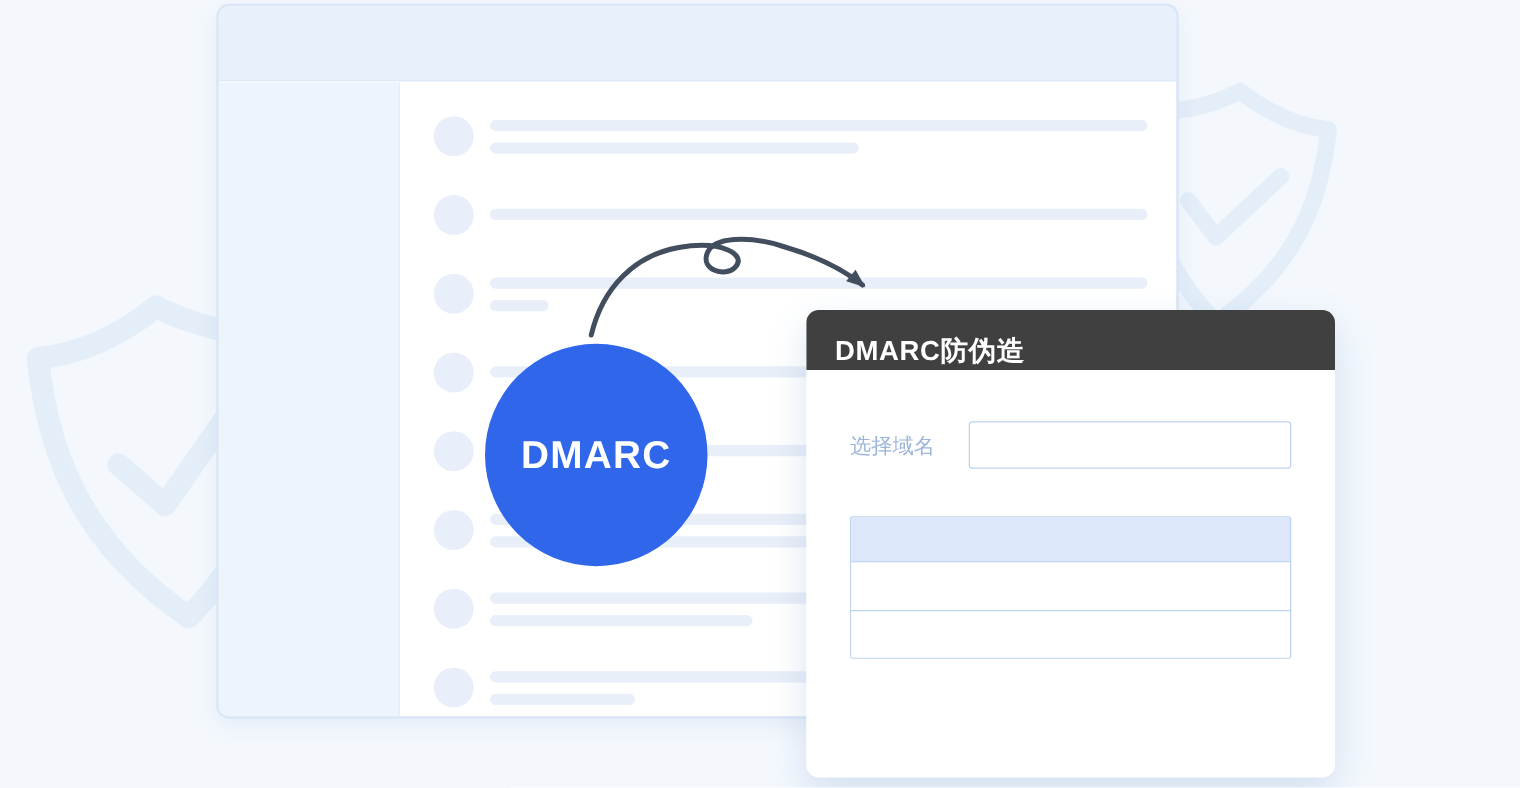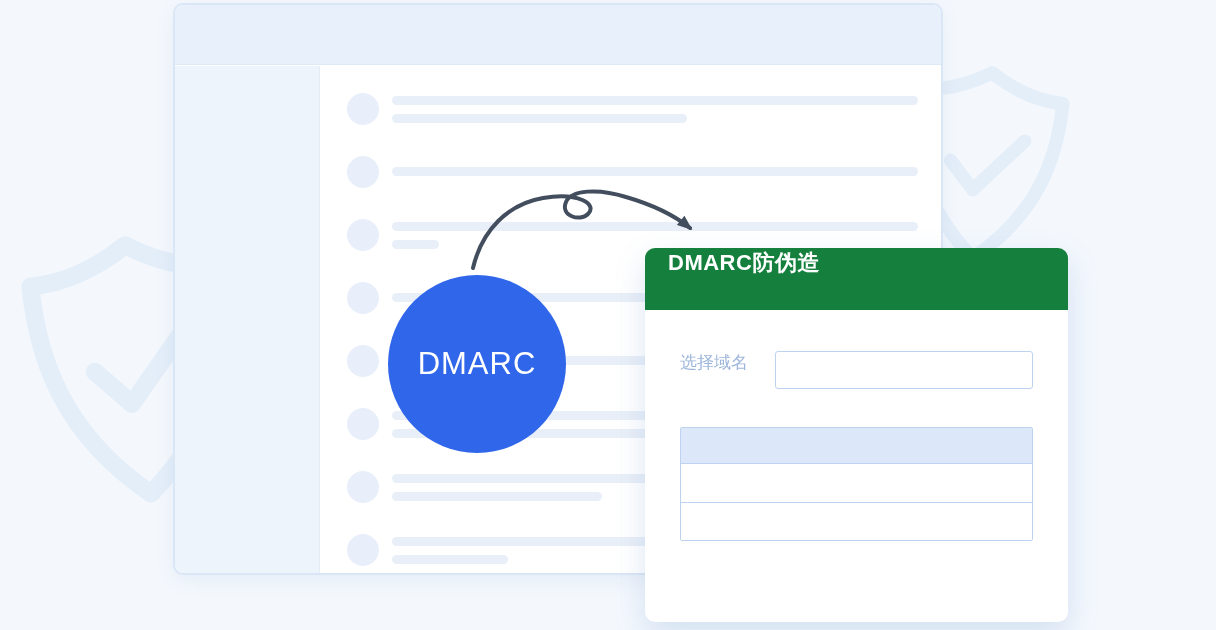--- a/index.html
+++ b/index.html
@@ -39,35 +39,35 @@
 
   
   .arrow { position:absolute; left:440px; top:168px; width:280px; height:112px; z-index:2; }
 
   
   .badge {
     position:absolute; left:388px; top:275px; width:178px; height:178px;
     border-radius:50%; background:#2f66ea; z-index:2;
     display:flex; align-items:center; justify-content:center;
   }
-  .badge span { color:#ffffff; font-size:31px; font-weight:400; letter-spacing:1px; }
+  .badge span { color:#ffffff; font-size:31px; font-weight:700; letter-spacing:1px; }
 
   
   .panel {
     position:absolute; left:645px; top:248px; width:423px; height:374px;
     background:#ffffff; border-radius:10px; z-index:3;
     box-shadow:0 12px 30px rgba(96,140,200,0.22);
     overflow:hidden;
   }
   .panel-header {
-    height:62px; background:#15803d; display:flex; align-items:flex-start; padding:0 23px;
+    height:48px; background:#404040; display:flex; align-items:flex-end; padding:0 23px;
   }
   .panel-header span { color:#ffffff; font-size:22px; font-weight:600; letter-spacing:0.5px; }
   .panel-body { padding:0 35px; }
-  .field-row { display:flex; }
+  .field-row { display:flex; align-items:center; }
   .field-row.row-domain { margin-top:41px; }
   .field-row.row-notify { margin-top:27px; }
   .field-label { width:95px; color:#9cb5da; font-size:17px; flex:none; }
   .text-input {
     width:258px; height:38px; border:1px solid #bdd2ee; border-radius:3px;
     background:#ffffff; outline:none; font-size:15px; padding:0 10px; color:#4a5b74;
   }
   .toggle {
     width:86px; height:36px; border:1px solid #c6d7ef; border-radius:4px;
     display:flex; overflow:hidden; cursor:pointer; background:#ffffff;

